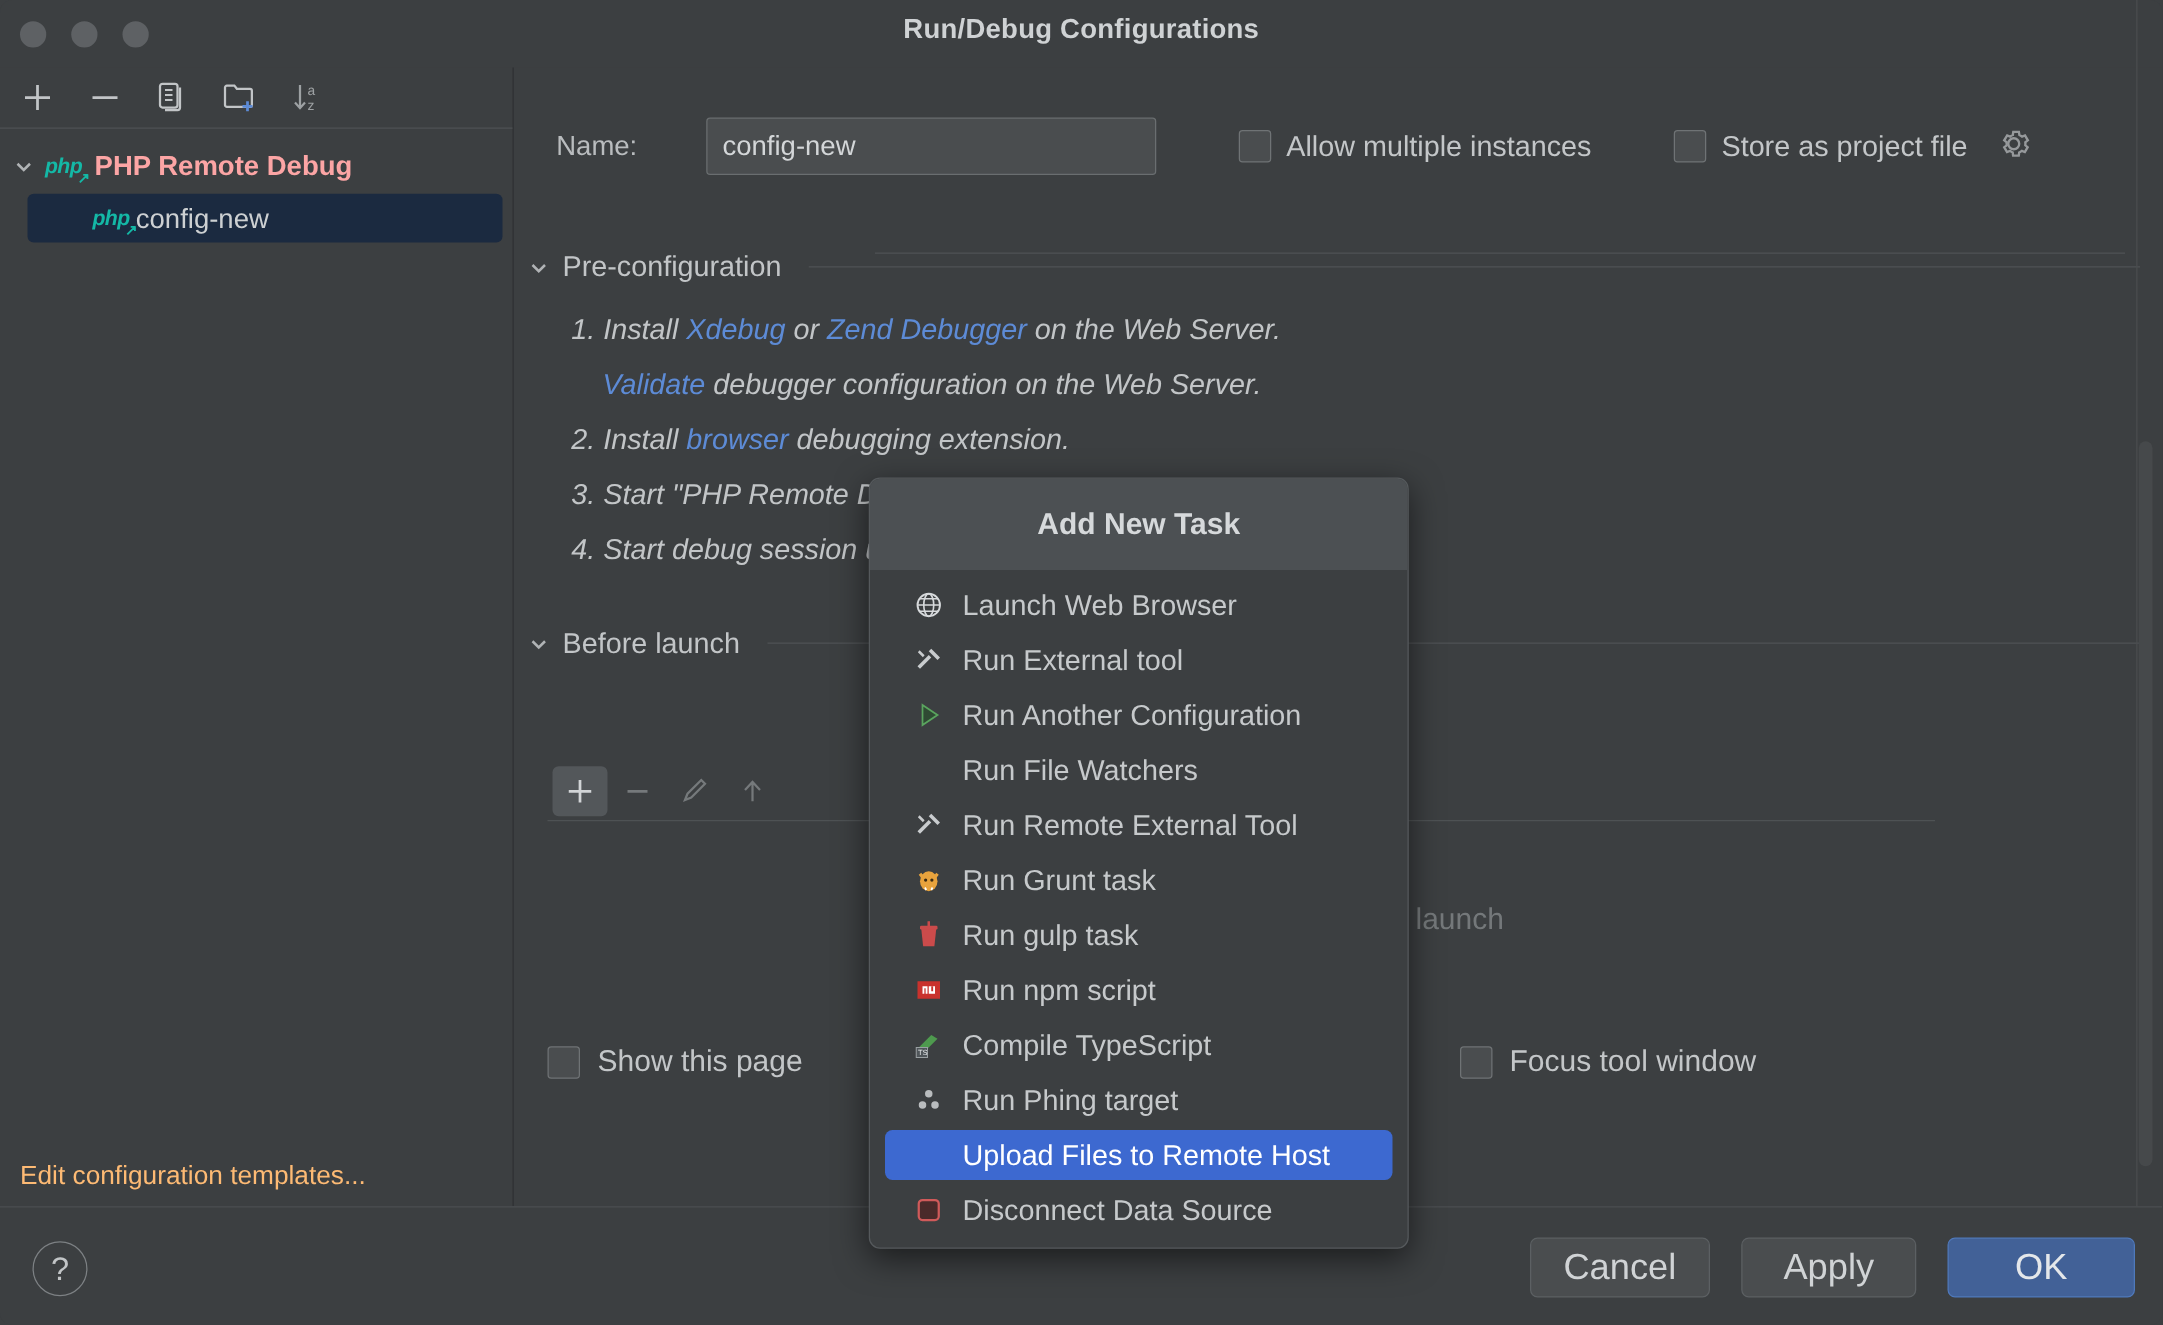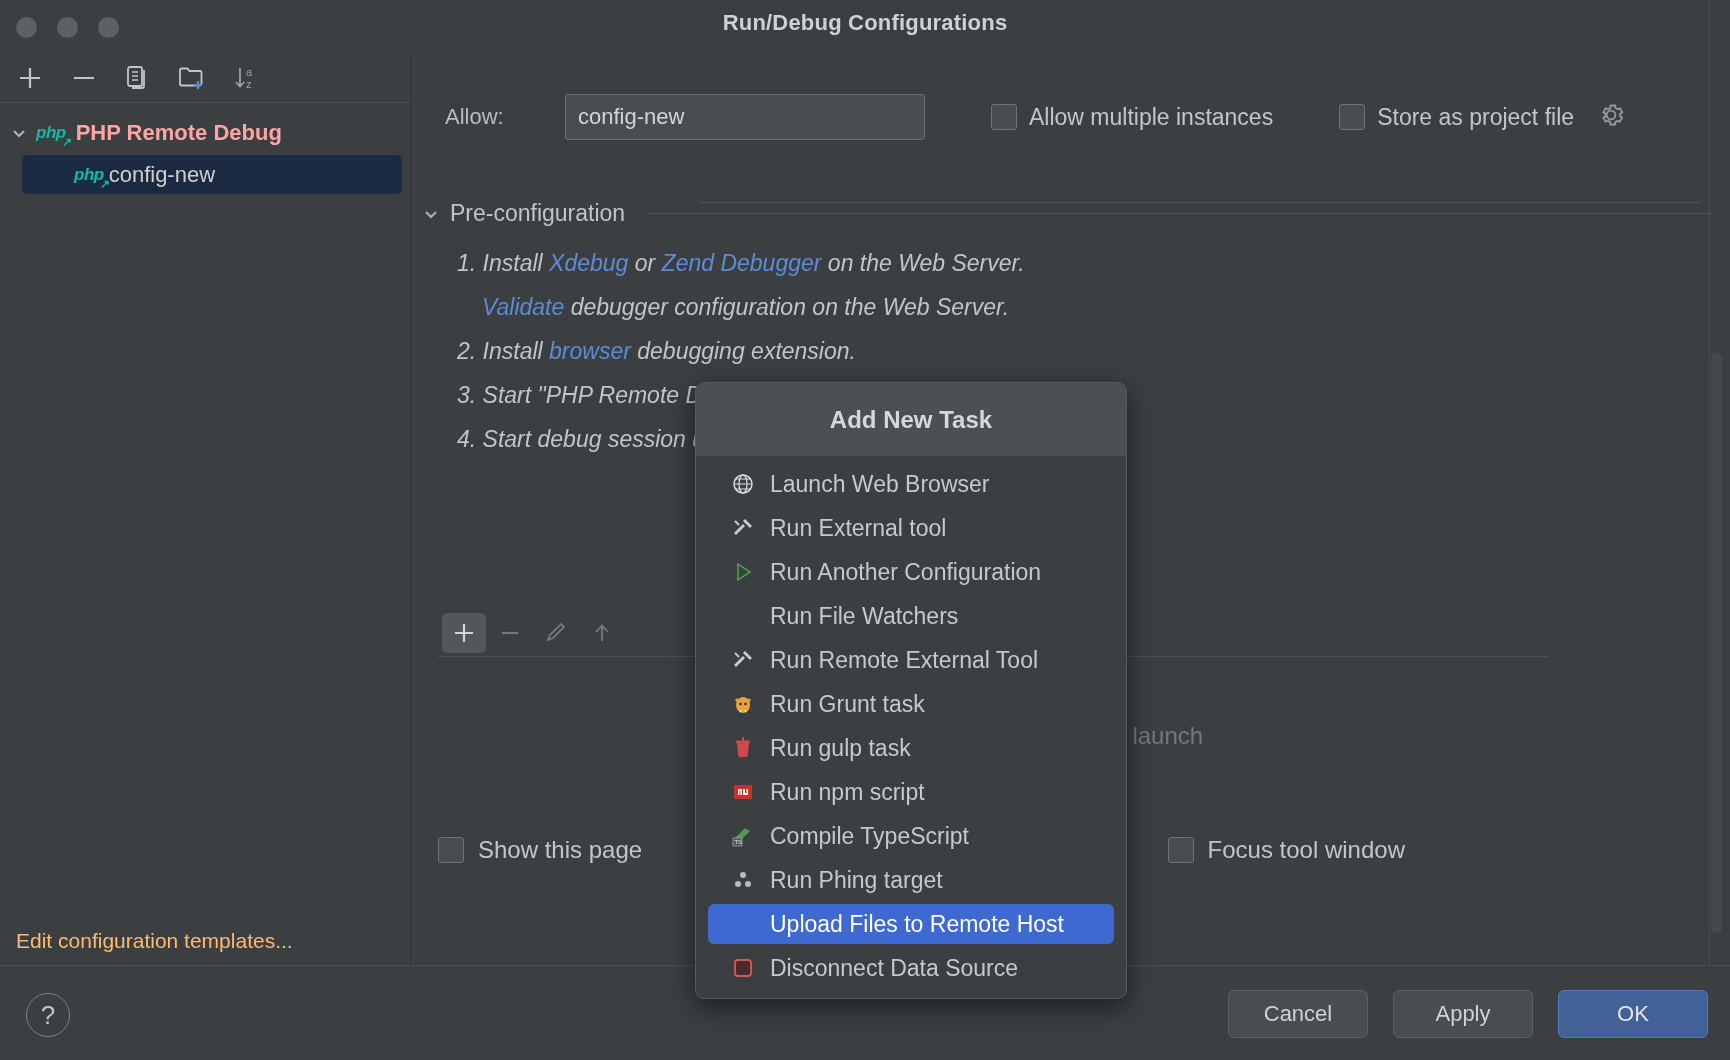--- a/index.html
+++ b/index.html
@@ -161,21 +161,21 @@
     position: absolute; left: 26px; top: 27px;
     width: 44px; height: 44px; border-radius: 50%;
     border: 1px solid #7d8184; color: #c2c5c7;
     display: flex; align-items: center; justify-content: center;
     font-size: 26px;
   }
   .btns { position: absolute; right: 22px; top: 24px; display: flex; gap: 25px; }
   .btn {
     height: 48px; min-width: 140px; padding: 0 26px;
     border-radius: 6px; border: 1px solid #5c6063; background: #4a4d4f;
-    color: #d0d3d5; font-size: 22px;
+    color: #d0d3d5; font-size: 29px;
     display: flex; align-items: center; justify-content: center;
   }
   .btn.primary { background: #426197; border-color: #4f79bb; color: #e4e7ea; min-width: 150px;}
 
   
   .popup {
     position: absolute; left: 695px; top: 382px; width: 432px;
     background: #3c3f41;
     border: 1px solid #55595c; border-radius: 9px;
     box-shadow: 0 8px 26px rgba(0,0,0,.55);
@@ -264,21 +264,21 @@
         <span class="tree-child-label">config-new</span>
       </div>
     </div>
 
     <div class="edit-templates">Edit configuration templates...</div>
   </div>
 
   <div class="content">
 
     <div class="row-name">
-      <span class="lbl-name">Allow:</span>
+      <span class="lbl-name">Name:</span>
       <input class="name-input" value="config-new" style="">
       <span class="cbox-wrap">
         <span class="cbox"></span>
         <span class="cbox-label">Allow multiple instances</span>
       </span>
       <span class="cbox-wrap">
         <span class="cbox"></span>
         <span class="cbox-label">Store as project file</span>
         <span class="gear-icon">
           <svg width="30" height="30" viewBox="0 0 24 24">
@@ -302,20 +302,29 @@
     </div>
 
     <div class="steps" id="steps-host">
         <div class="step"><span>1. </span><span>Install </span><span class="lnk">Xdebug</span><span> or </span><span class="lnk">Zend Debugger</span><span> on the Web Server.</span></div>
         <div class="step sub-step"><span class="lnk">Validate</span><span> debugger configuration on the Web Server.</span></div>
         <div class="step"><span>2. </span><span>Install </span><span class="lnk">browser</span><span> debugging extension.</span></div>
         <div class="step"><span>3. </span><span>Start "PHP Remote Debug" listening.</span></div>
         <div class="step"><span>4. </span><span>Start debug session using extension or bookmarklets.</span></div>
       </div>
 
+    <div class="sec" style="margin-top:40px;">
+      <span class="chev">
+        <svg width="22" height="22" viewBox="0 0 22 22">
+            <path d="M6 9 L11 14 L16 9" stroke="#b0b3b5" stroke-width="2" fill="none"></path>
+          </svg>
+      </span>
+      <span class="sec-title">Before launch</span>
+      <span class="sec-rule"></span>
+    </div>
   </div>
 
   <div class="bl-toolbar">
     <div class="bl-btn active">
       <svg width="30" height="30" viewBox="0 0 30 30">
           <path d="M15 6 V24 M6 15 H24" stroke="#d2d5d7" stroke-width="2.2" fill="none"></path>
         </svg>
     </div>
     <div class="bl-btn">
       <svg width="30" height="30" viewBox="0 0 30 30">

